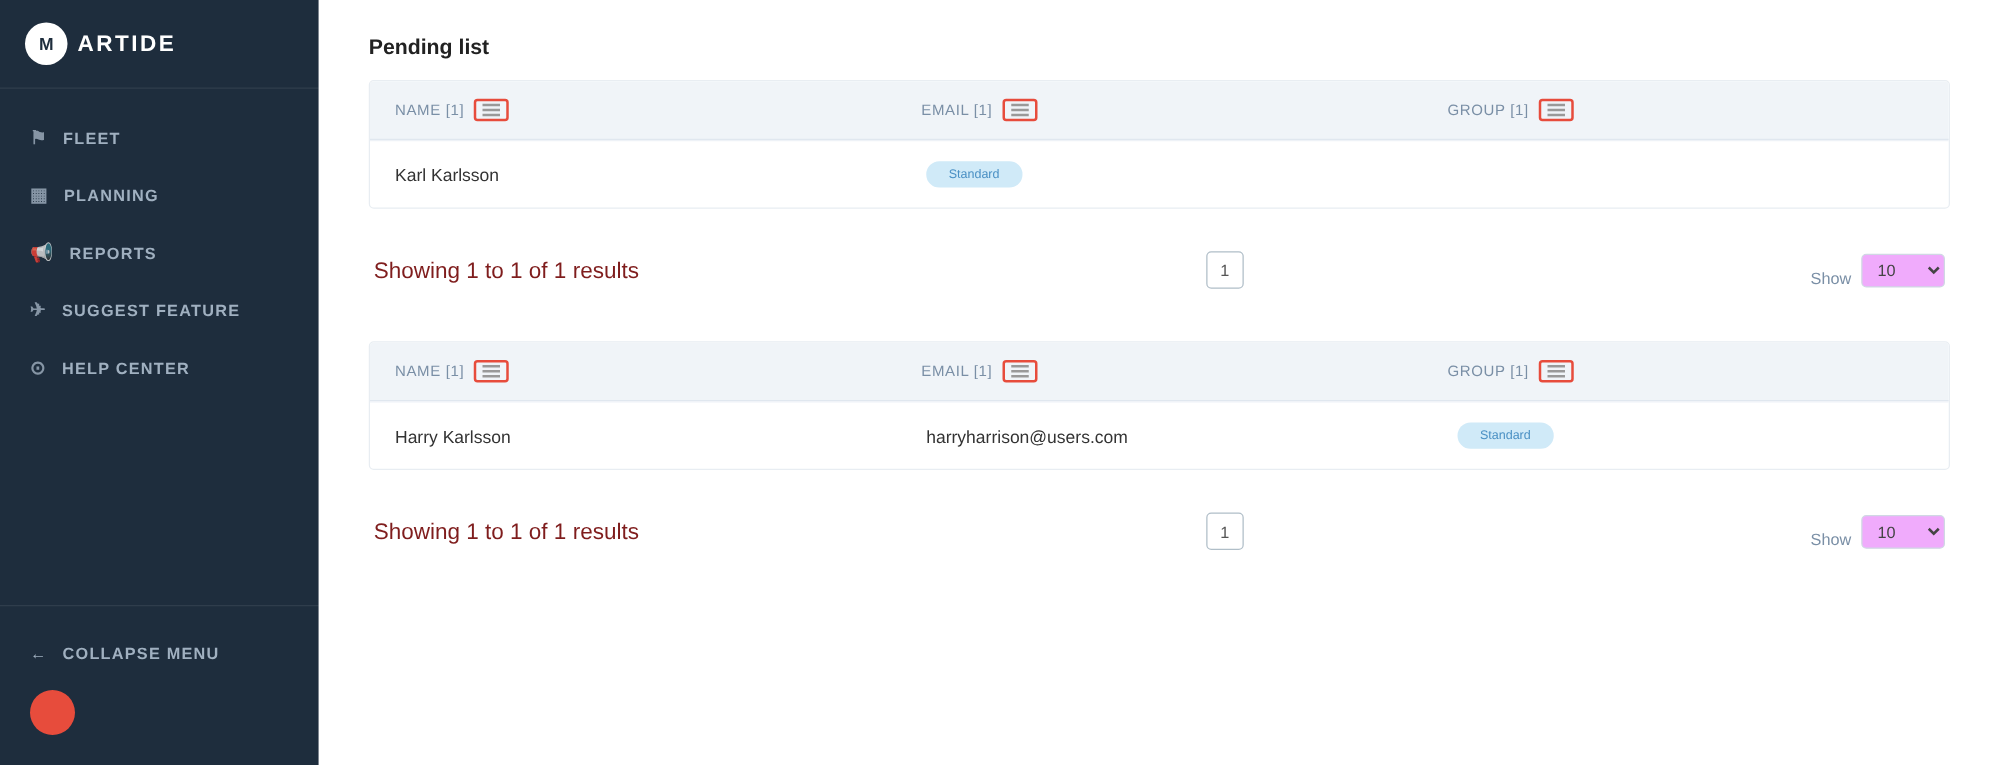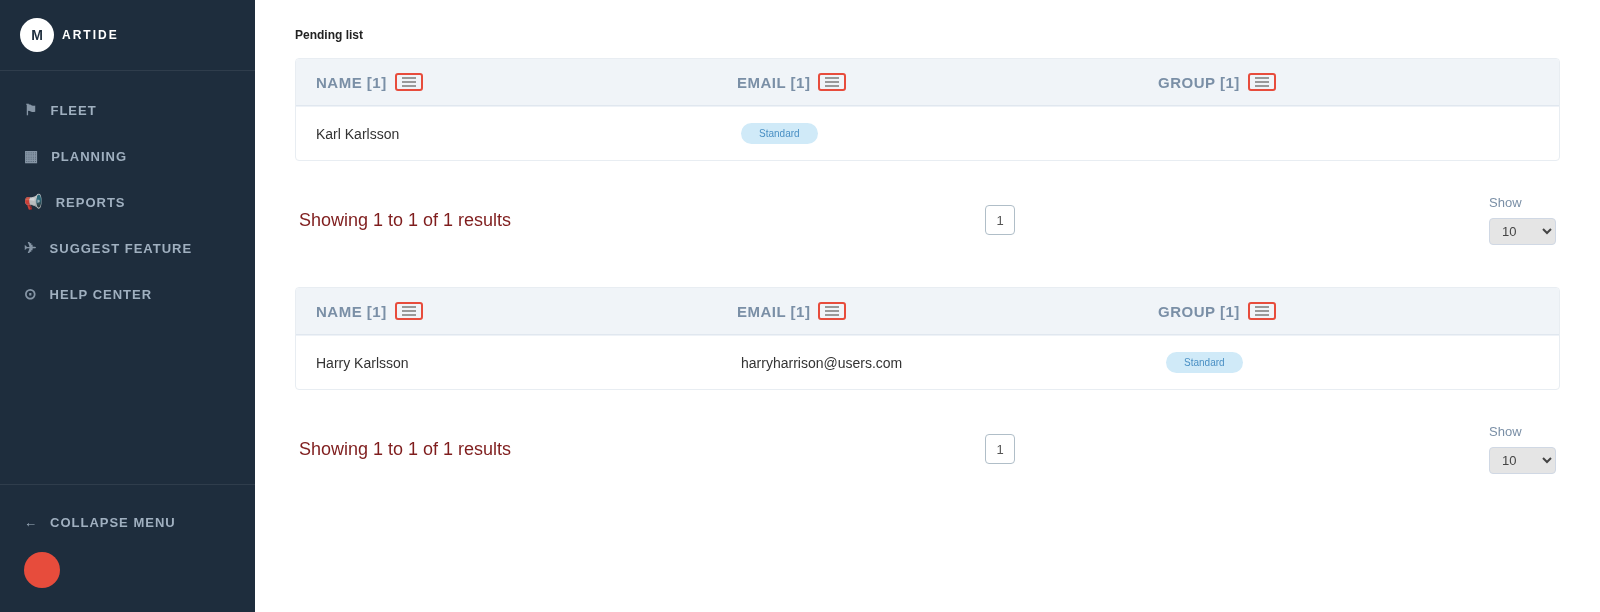--- a/index.html
+++ b/index.html
@@ -28,21 +28,21 @@
       border-radius: 50%;
       background: #fff;
       display: flex;
       align-items: center;
       justify-content: center;
       font-weight: 900;
       color: #1e2d3d;
       font-size: 14px;
     }
     .logo-text {
-      font-size: 12px;
+      font-size: 18px;
       font-weight: 700;
       letter-spacing: 2px;
       color: #fff;
     }
     .sidebar-nav {
       flex: 1;
       padding: 16px 0;
     }
     .nav-item {
       display: flex;
@@ -85,21 +85,21 @@
     
     .main {
       flex: 1;
       overflow-y: auto;
       padding: 28px 40px;
       background: #fff;
     }
 
     
     .section-title {
-      font-size: 12px;
+      font-size: 17px;
       font-weight: 700;
       color: #222;
       margin-bottom: 16px;
     }
 
     
     .table-wrapper {
       background: #fff;
       border: 1px solid #e8edf2;
       border-radius: 4px;
@@ -107,22 +107,22 @@
       overflow: hidden;
     }
     .table-header {
       display: grid;
       grid-template-columns: 1fr 1fr 1fr;
       background: #f0f4f8;
       border-bottom: 1px solid #e0e7ef;
     }
     .th-cell {
       padding: 14px 20px;
-      font-size: 15px;
-      font-weight: 700;
+      font-size: 12px;
+      font-weight: 400;
       color: #7a8fa6;
       letter-spacing: 0.5px;
       display: flex;
       align-items: center;
       gap: 8px;
       text-transform: uppercase;
     }
     .filter-icon-box {
       border: 2px solid #e74c3c;
       border-radius: 3px;
@@ -193,34 +193,33 @@
       color: #555;
       cursor: pointer;
       background: #fff;
     }
     .page-btn.active {
       background: #fff;
       border-color: #b0bec8;
     }
     .show-row {
       display: flex;
-      align-items: flex-start;
+      align-items: flex-end;
       gap: 8px;
       font-size: 13px;
       color: #7a8fa6;
-      flex-direction: column;
     }
     .show-select {
       border: 1px solid #d0d8e4;
       border-radius: 4px;
       padding: 4px 22px 4px 8px;
       font-size: 13px;
       color: #444;
       appearance: auto;
-      background: #e5e5e5;
+      background: #f0abfc;
       cursor: pointer;
     }
   </style>
 </head>
 <body>
 
 <nav class="sidebar">
   <div class="sidebar-logo">
     <div class="logo-circle">M</div>
     <span class="logo-text">ARTIDE</span>

